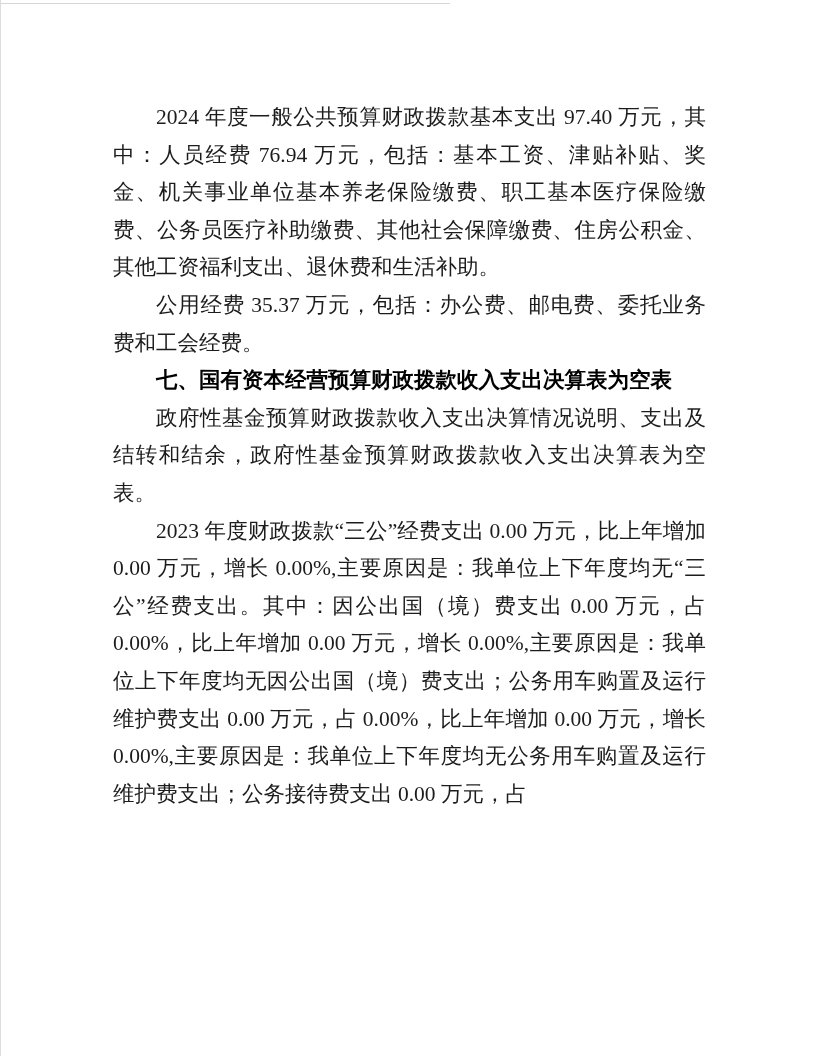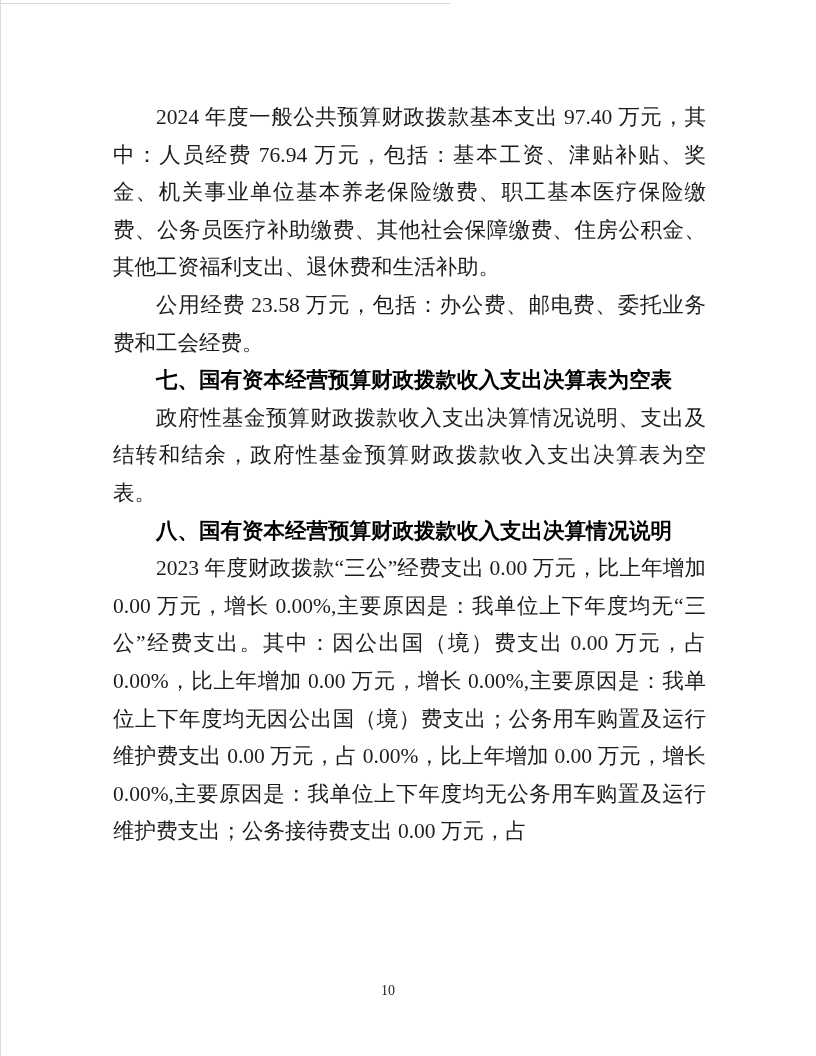--- a/index.html
+++ b/index.html
@@ -67,21 +67,19 @@
 </style>
 </head>
 <body>
 
 <div class="page">
   <div class="scan-line-top"></div>
   <div class="scan-line-left"></div>
 
   <div class="content">
     <p class="body">2024 年度一般公共预算财政拨款基本支出 97.40 万元，其中：人员经费 76.94 万元，包括：基本工资、津贴补贴、奖金、机关事业单位基本养老保险缴费、职工基本医疗保险缴费、公务员医疗补助缴费、其他社会保障缴费、住房公积金、其他工资福利支出、退休费和生活补助。</p>
-    <p class="body">公用经费 23.58 万元，包括：办公费、邮电费、委托业务费和工会经费。</p>
+    <p class="body">公用经费 35.37 万元，包括：办公费、邮电费、委托业务费和工会经费。</p>
     <p class="heading">七、国有资本经营预算财政拨款收入支出决算表为空表</p>
     <p class="body">政府性基金预算财政拨款收入支出决算情况说明、支出及结转和结余，政府性基金预算财政拨款收入支出决算表为空表。</p>
-    <p class="heading">八、国有资本经营预算财政拨款收入支出决算情况说明</p>
     <p class="body">2023 年度财政拨款“三公”经费支出 0.00 万元，比上年增加 0.00 万元，增长 0.00%,主要原因是：我单位上下年度均无“三公”经费支出。其中：因公出国（境）费支出 0.00 万元，占 0.00%，比上年增加 0.00 万元，增长 0.00%,主要原因是：我单位上下年度均无因公出国（境）费支出；公务用车购置及运行维护费支出 0.00 万元，占 0.00%，比上年增加 0.00 万元，增长 0.00%,主要原因是：我单位上下年度均无公务用车购置及运行维护费支出；公务接待费支出 0.00 万元，占</p>
   </div>
 
-  <div class="footer">10</div>
 </div>
 
 </body></html>

